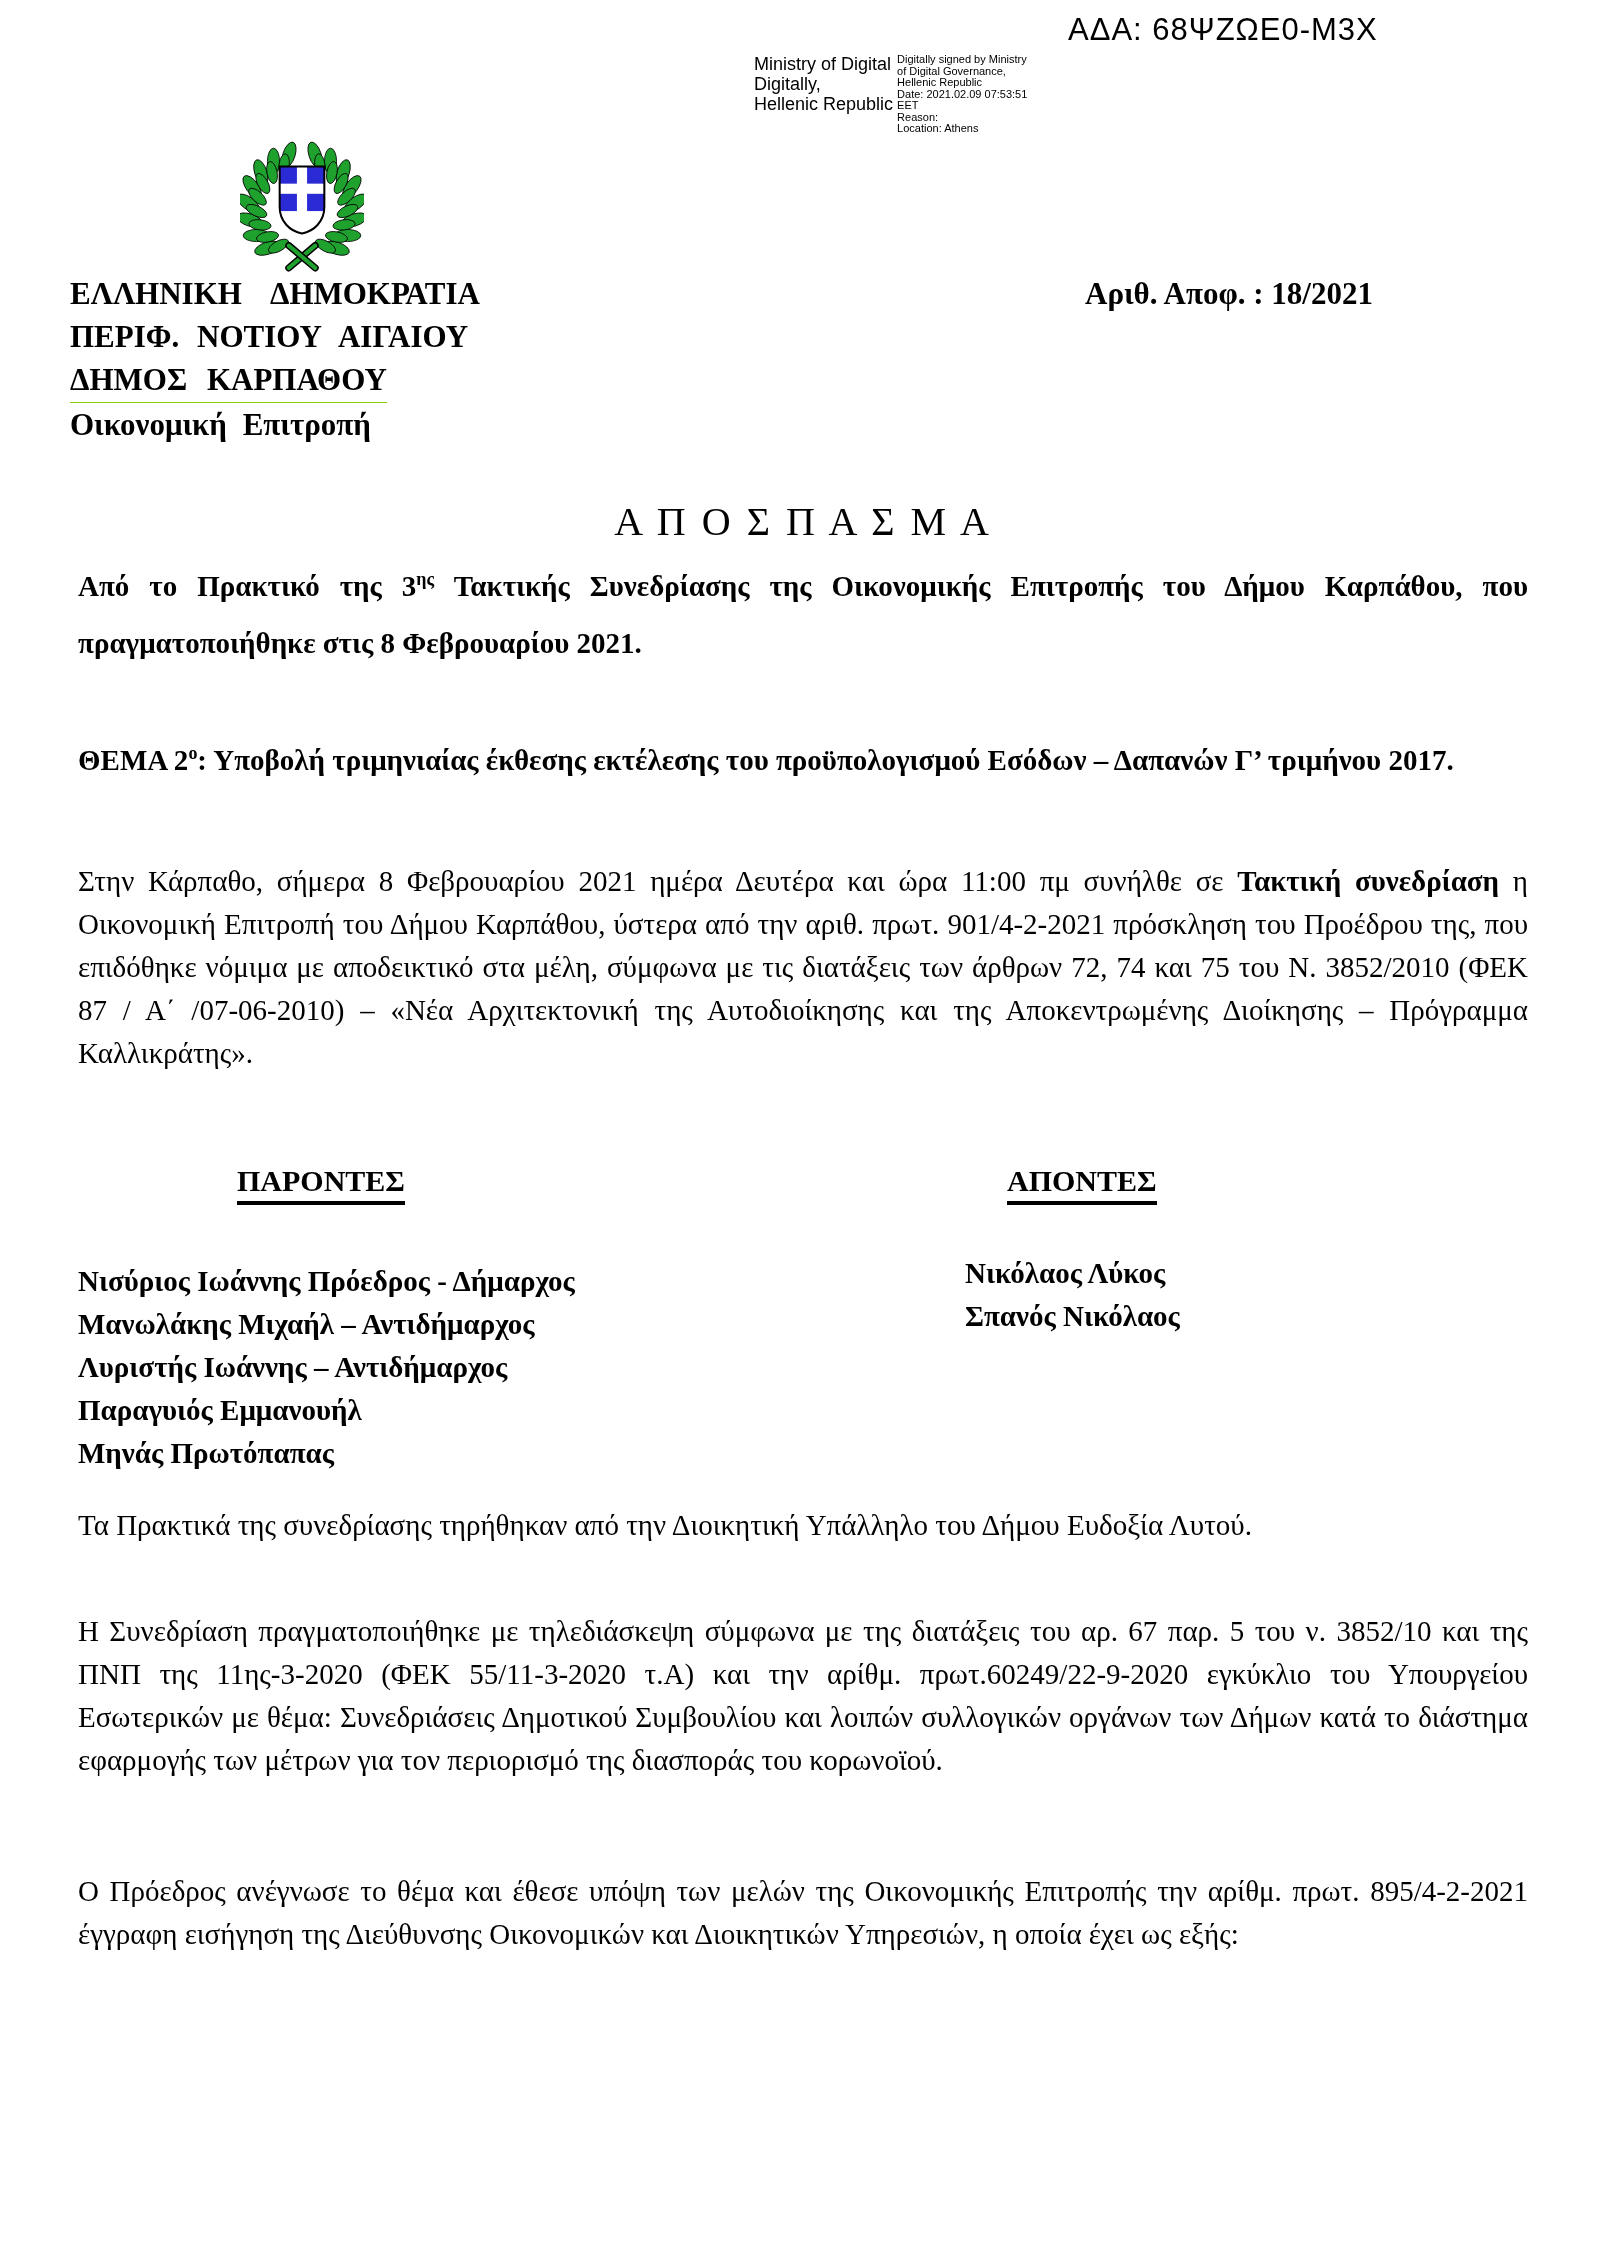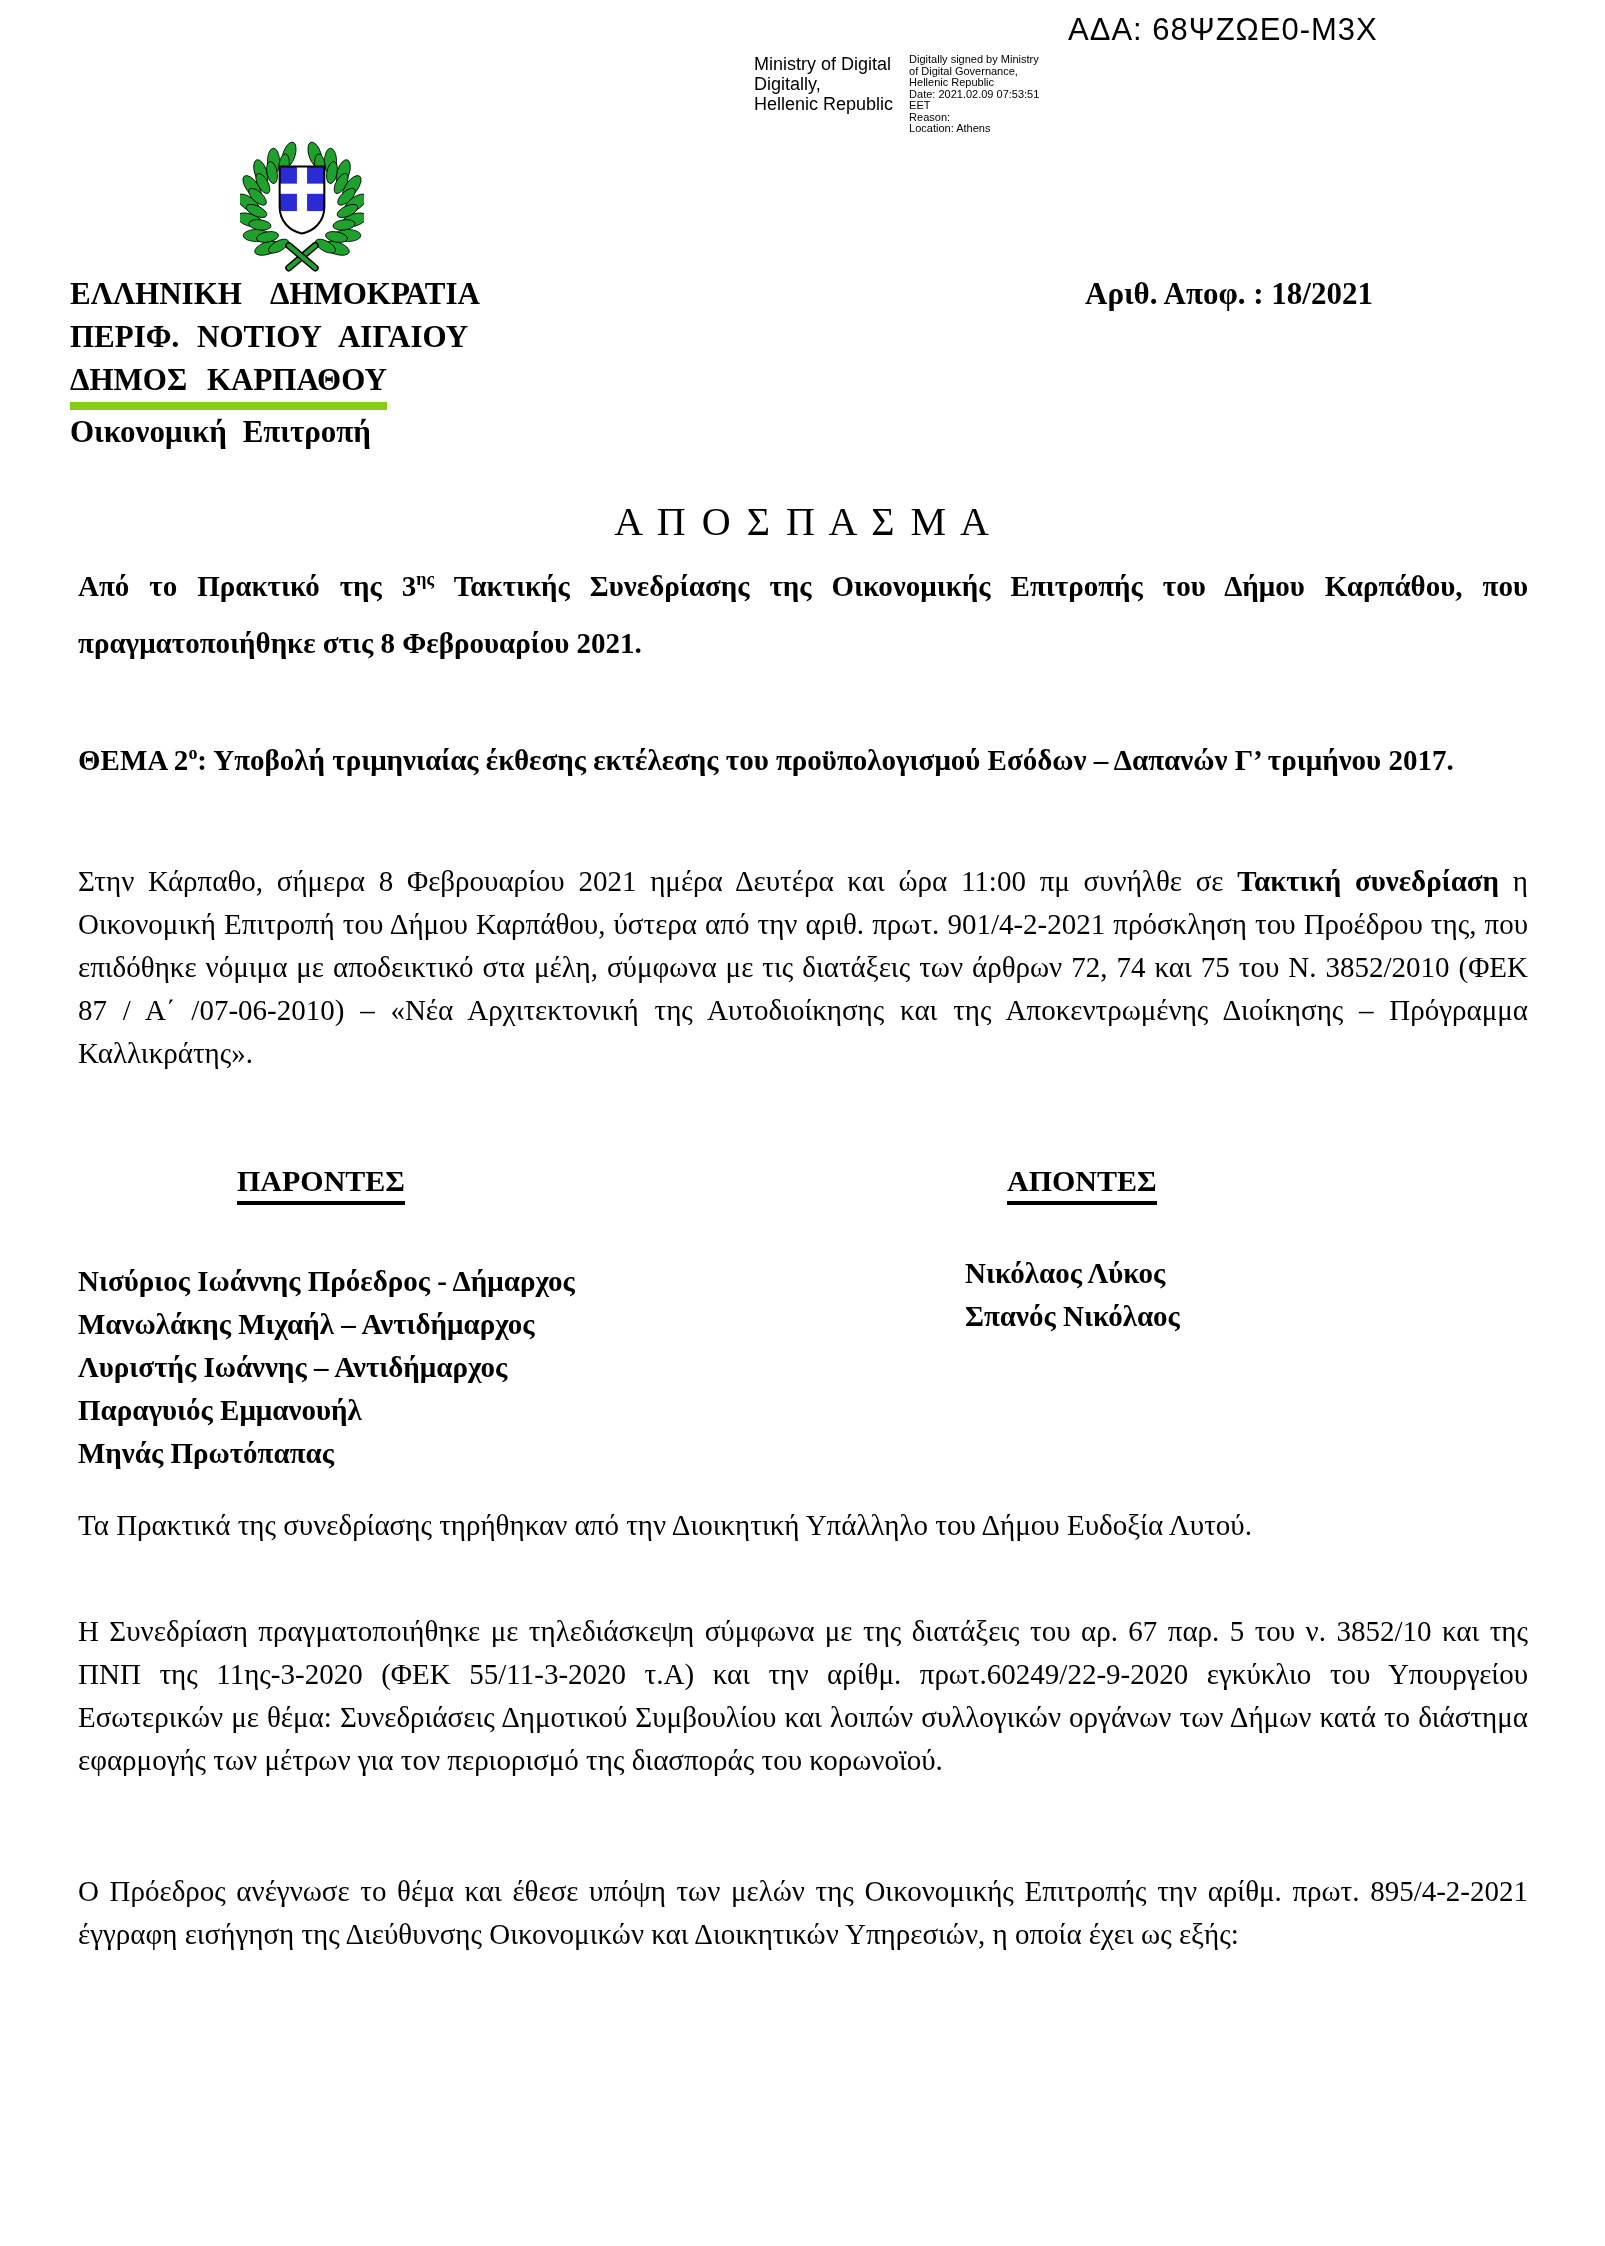--- a/index.html
+++ b/index.html
@@ -12,31 +12,31 @@
     color:#000;
     overflow:hidden;
   }
   .abs{position:absolute;}
   
   .ada{
     left:1068px;top:12px;
     font-family:"Liberation Sans", sans-serif;
     font-size:31px;letter-spacing:1px;white-space:nowrap;
   }
-  .sig{left:754px;top:54px;display:flex;gap:16px;font-family:"Liberation Sans", sans-serif;}
+  .sig{left:754px;top:54px;display:flex;gap:4px;font-family:"Liberation Sans", sans-serif;}
   .sig-signer{font-size:18px;line-height:20px;white-space:nowrap;}
   .sig-details{font-size:11px;line-height:11.5px;white-space:nowrap;}
   .emblem{left:240px;top:140px;width:124px;height:134px;}
   .hdr{
     left:70px;top:272px;
     font-size:31px;font-weight:bold;line-height:43px;white-space:nowrap;
   }
   .hdr .l1{word-spacing:22px;}
   .hdr .l2{word-spacing:10px;}
-  .hdr .l3{word-spacing:12px;display:inline-block;border-bottom:8px solid #84cc16;padding-bottom:1px;}
+  .hdr .l3{word-spacing:12px;display:inline-block;border-bottom:1px solid #84cc16;padding-bottom:1px;}
   .hdr .l4{word-spacing:8px;}
   .decision{left:1085px;top:276px;font-size:31px;font-weight:bold;white-space:nowrap;}
   
   .content{left:78px;width:1450px;}
   .title{top:498px;text-align:center;font-size:40px;letter-spacing:3px;}
   .para{text-align:justify;font-size:29px;line-height:43px;}
   .intro{top:558px;font-weight:bold;line-height:57px;}
   .subject{top:736px;font-weight:bold;line-height:48px;}
   .p1{top:860px;}
   .p2{top:1504px;}

